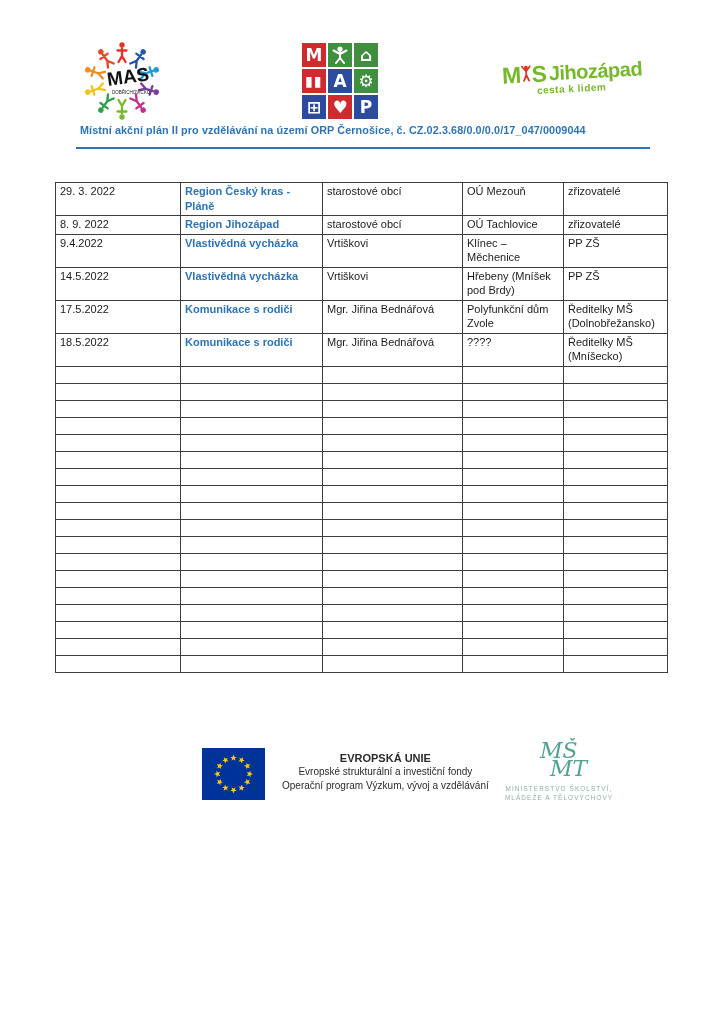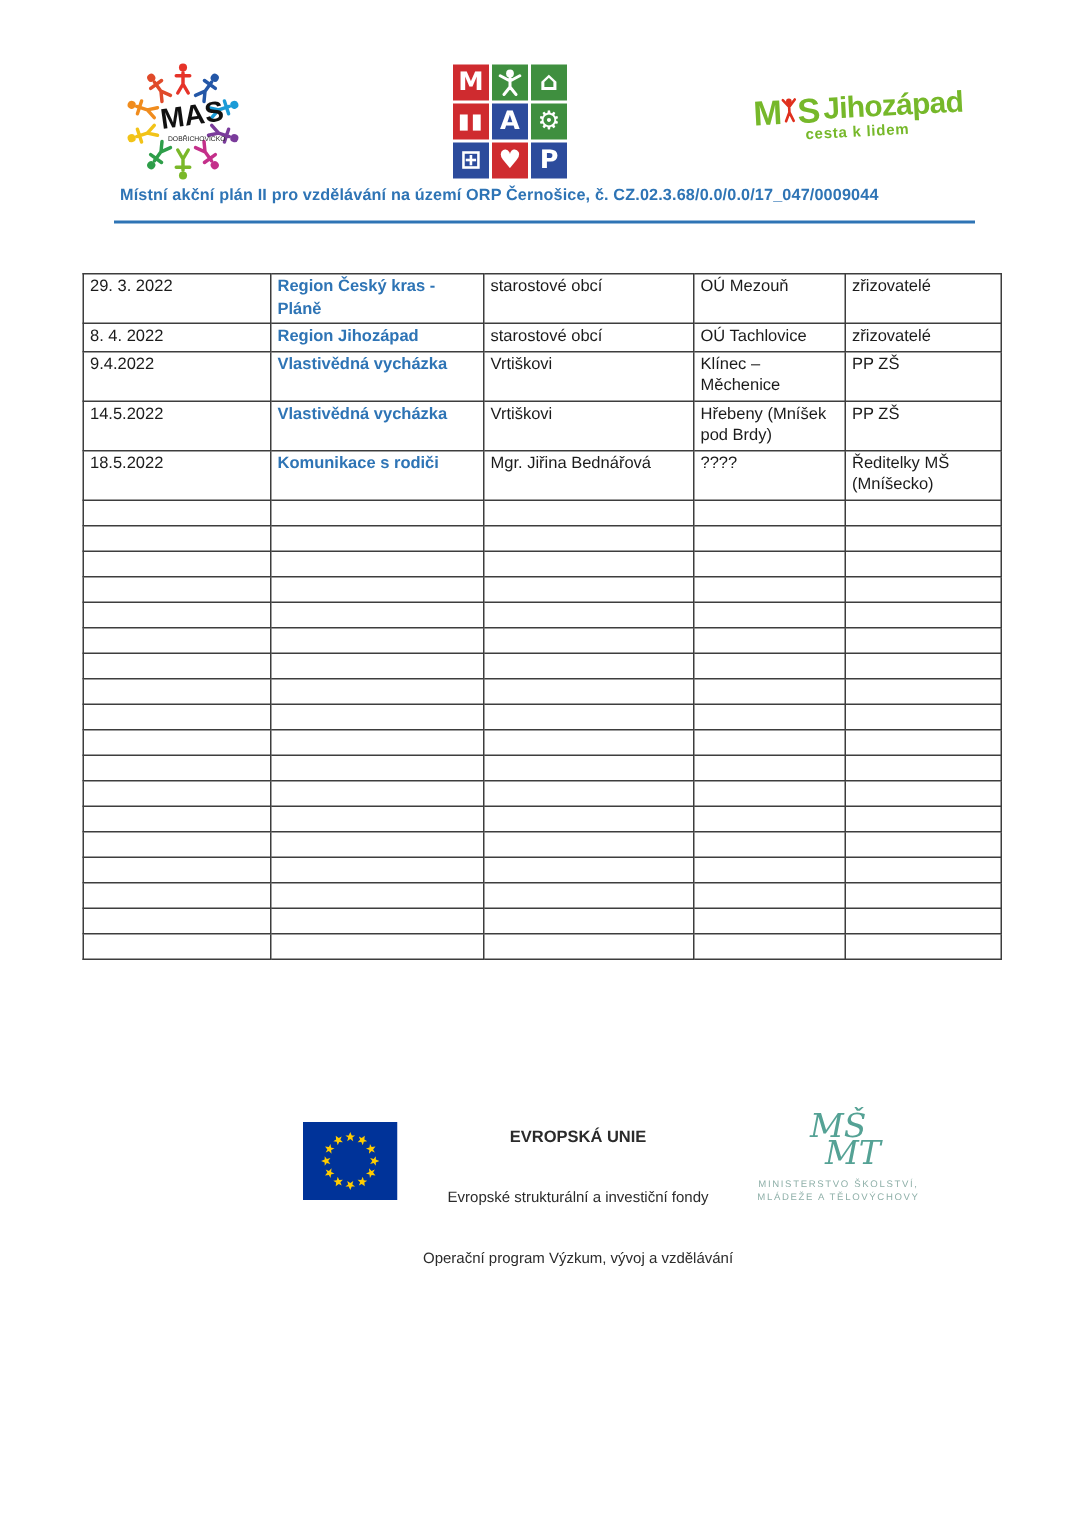--- a/index.html
+++ b/index.html
@@ -44,21 +44,21 @@
     border:1px solid #3d3d3d;vertical-align:top;
     font-size:11px;line-height:14.5px;color:#1b1b1b;
     padding:1px 4px 2px 4px;overflow:hidden;
   }
   table.events td.topic{color:#2E74B5;font-weight:bold;margin-left:19px;}
   table.events tr.empty td{height:13px;}
   
   .eu-flag{position:absolute;left:202px;top:748px;width:63px;height:52px;}
   .eu-text{position:absolute;left:282px;top:751px;color:#2b2b2b;text-align:center;}
   .eu-line1{font-weight:bold;font-size:11px;line-height:14px;}
-  .eu-line2,.eu-line3{font-size:10px;line-height:14px;margin-top:27px;}
+  .eu-line2,.eu-line3{font-size:10px;line-height:14px;}
   .msmt{position:absolute;left:496px;top:738px;width:126px;text-align:center;}
   .msmt-caption{color:#8fb0a9;font-size:6.4px;letter-spacing:1.1px;line-height:8px;margin-top:1px;}
   .mas-sub{font-size:4.5px;}
 </style>
 </head>
 <body>
 
 <div class="logo-mas">
   <svg width="112" height="82" viewBox="0 0 112 82">
     <defs>
@@ -143,39 +143,46 @@
   </colgroup>
   <tbody>
       <tr>
         <td>29. 3. 2022</td>
         <td class="topic">Region Český kras - Pláně</td>
         <td>starostové obcí</td>
         <td>OÚ Mezouň</td>
         <td>zřizovatelé</td>
       </tr>
       <tr>
-        <td>8. 4. 2022</td>
+        <td>8. 9. 2022</td>
         <td class="topic">Region Jihozápad</td>
         <td>starostové obcí</td>
         <td>OÚ Tachlovice</td>
         <td>zřizovatelé</td>
       </tr>
       <tr>
         <td>9.4.2022</td>
         <td class="topic">Vlastivědná vycházka</td>
         <td>Vrtiškovi</td>
         <td>Klínec – Měchenice</td>
         <td>PP ZŠ</td>
       </tr>
       <tr>
         <td>14.5.2022</td>
         <td class="topic">Vlastivědná vycházka</td>
         <td>Vrtiškovi</td>
         <td>Hřebeny (Mníšek pod Brdy)</td>
         <td>PP ZŠ</td>
+      </tr>
+      <tr>
+        <td>17.5.2022</td>
+        <td class="topic">Komunikace s rodiči</td>
+        <td>Mgr. Jiřina Bednářová</td>
+        <td>Polyfunkční dům Zvole</td>
+        <td>Ředitelky MŠ (Dolnobřežansko)</td>
       </tr>
       <tr>
         <td>18.5.2022</td>
         <td class="topic">Komunikace s rodiči</td>
         <td>Mgr. Jiřina Bednářová</td>
         <td>????</td>
         <td>Ředitelky MŠ (Mníšecko)</td>
       </tr>
       <tr class="empty">
         <td></td>

